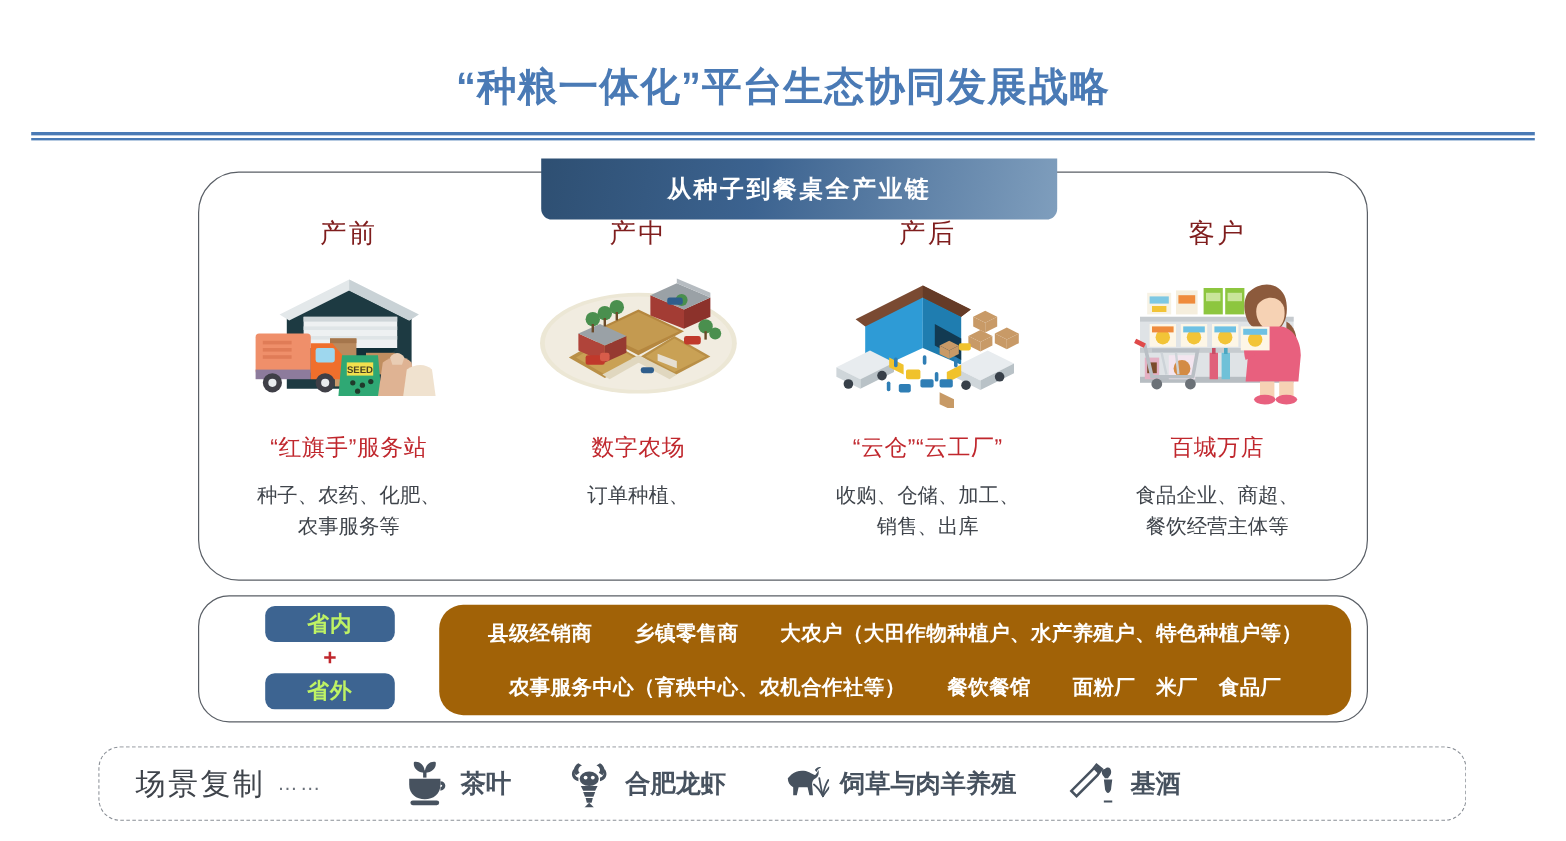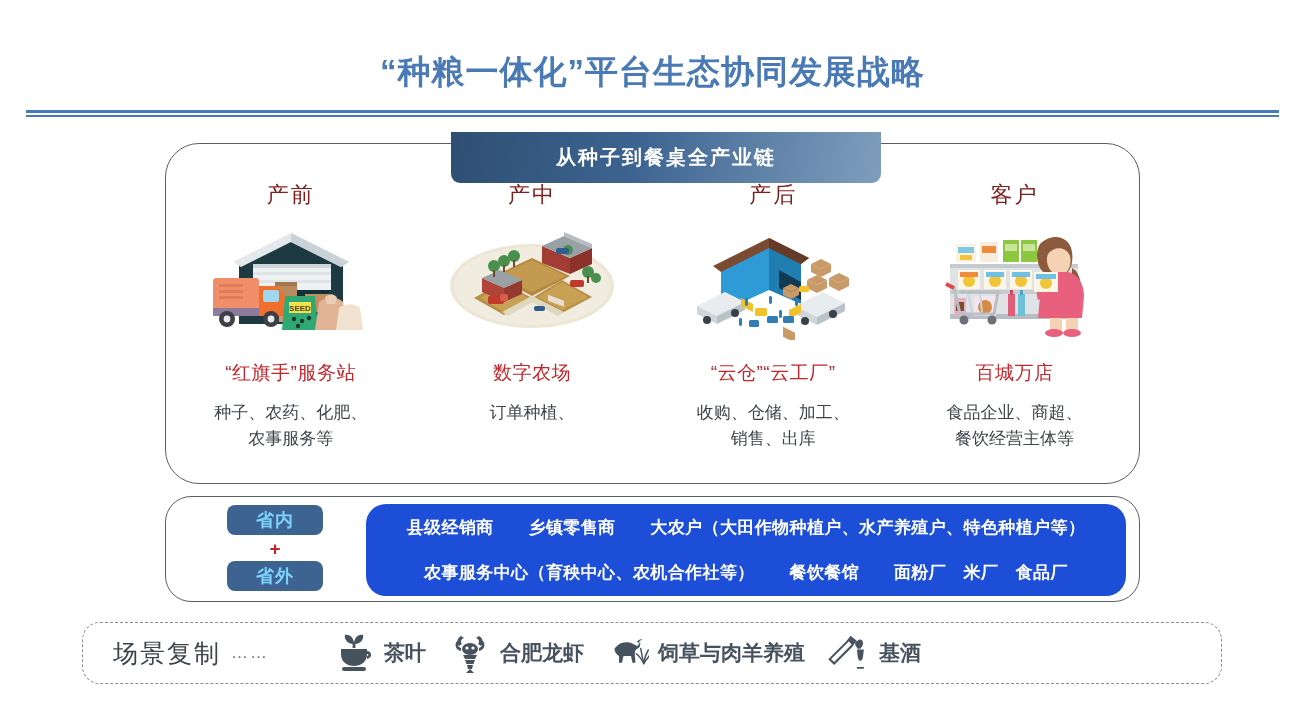--- a/index.html
+++ b/index.html
@@ -61,46 +61,46 @@
     text-align:center; white-space:nowrap;
   }
 
   
   #card-partners { left:165px; top:496px; width:975px; height:106px; border-radius:26px; }
   .pill-group {
     position:absolute; left:225px; top:505px; width:100px; z-index:5;
     display:flex; flex-direction:column; align-items:center;
   }
   .pill {
-    width:96px; height:30px; border-radius:8px; background:#3d6491;
-    color:#7dd3fc; font-size:18px; font-weight:bold; letter-spacing:1px;
+    width:108px; height:30px; border-radius:8px; background:#3d6491;
+    color:#bef264; font-size:18px; font-weight:bold; letter-spacing:1px;
     display:flex; align-items:center; justify-content:center;
   }
   .plus { color:#c0272d; font-size:19px; font-weight:bold; line-height:1; margin:4px 0 3px; }
   .partner-panel {
     position:absolute; left:366px; top:504px; width:760px; height:92px;
-    background:#1d4ed8; border-radius:20px; z-index:5;
+    background:#a16207; border-radius:20px; z-index:5;
     display:flex; flex-direction:column; align-items:center; justify-content:center;
     color:#ffffff; gap:22px;
   }
   .partner-line {
     font-size:17px; font-weight:bold; letter-spacing:0.4px; white-space:nowrap;
   }
 
   
   #scenarios {
     position:absolute; left:82px; top:622px; width:1140px; height:62px;
     border:1.4px dashed #8a8f96; border-radius:18px;
     display:flex; align-items:center; background:#fff;
   }
   .scn-label {
     margin-left:30px; font-size:25px; color:#3f444b; letter-spacing:2px; white-space:nowrap;
   }
   .scn-dots { margin-left:10px; font-size:17px; color:#6a7079; letter-spacing:2px; }
-  .scn-items { display:flex; align-items:flex-end; margin-left:64px; gap:23px; }
+  .scn-items { display:flex; align-items:flex-end; margin-left:64px; gap:44px; }
   .scn-item { display:flex; align-items:center; gap:9px; }
   .scn-icon { width:42px; height:40px; }
   .scn-icon svg { display:block; width:100%; height:100%; }
   .scn-text { font-size:21px; font-weight:bold; color:#47525f; white-space:nowrap; }
 </style>
 </head>
 <body>
 
 <div id="slide">
 

